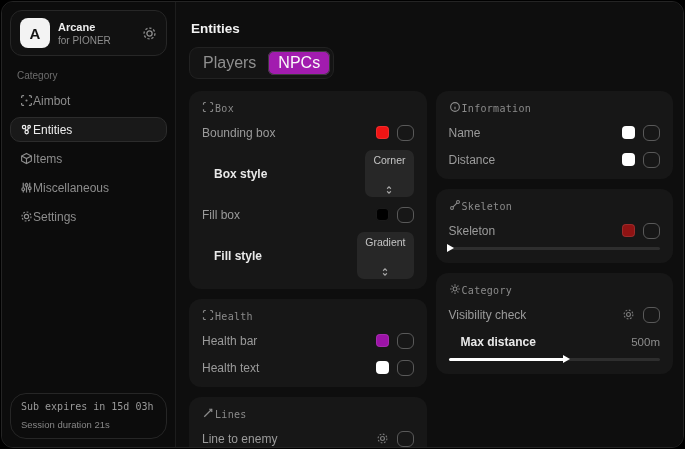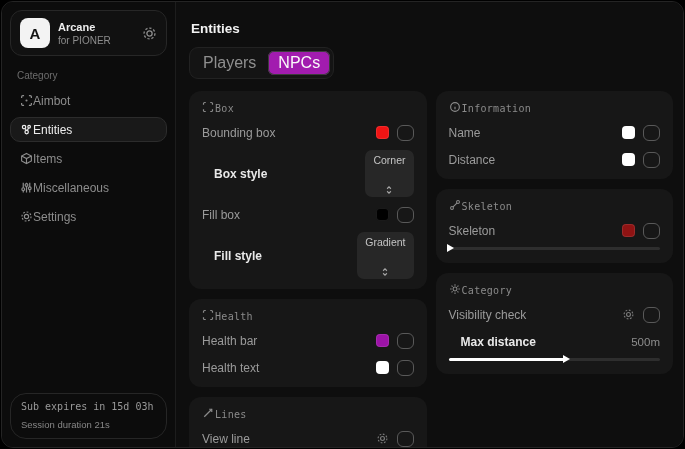--- a/index.html
+++ b/index.html
@@ -249,121 +249,109 @@
           <div class="card-h">
             <span class="svgi">
               <svg width="12" height="12" viewBox="0 0 16 16" fill="none" stroke="currentColor" stroke-width="1.6">
                 <path d="M3 13 13 3"></path>
                   <path d="M9.5 3H13v3.5"></path>
               </svg>
             </span>
             <span>Lines</span>
           </div>
           <div class="row">
-            <span class="lbl">View line</span>
+            <span class="lbl">Line to enemy</span>
             <span class="ctrl">
               <span class="mini-gear">
                 <svg width="13" height="13" viewBox="0 0 16 16" fill="none" stroke="currentColor" stroke-width="1.4">
                   <circle cx="8" cy="8" r="2.4"></circle>
                     <circle cx="8" cy="8" r="5.4" stroke-dasharray="2.2 2"></circle>
                 </svg>
               </span>
               <span class="checkbox"></span>
             </span>
           </div>
-          <div class="row">
-            <span class="lbl">Line to enemy</span>
+        </div>
+      </div>
+
+      <div class="col">
+
+        <div class="card">
+          <div class="card-h">
+            <span class="svgi">
+              <svg width="12" height="12" viewBox="0 0 16 16" fill="none" stroke="currentColor" stroke-width="1.5">
+                <circle cx="8" cy="8" r="5.8"></circle>
+                  <path d="M8 5v.2M8 7.6V11"></path>
+              </svg>
+            </span>
+            <span>Information</span>
+          </div>
+          <div class="row">
+            <span class="lbl">Name</span>
+            <span class="ctrl">
+              <span class="swatch" style="background: rgb(255, 255, 255);"></span>
+              <span class="checkbox"></span>
+            </span>
+          </div>
+          <div class="row">
+            <span class="lbl">Distance</span>
+            <span class="ctrl">
+              <span class="swatch" style="background: rgb(255, 255, 255);"></span>
+              <span class="checkbox"></span>
+            </span>
+          </div>
+        </div>
+
+        <div class="card">
+          <div class="card-h">
+            <span class="svgi">
+              <svg width="12" height="12" viewBox="0 0 16 16" fill="none" stroke="currentColor" stroke-width="1.4">
+                <path d="M5.2 10.8 10.8 5.2"></path>
+                <circle cx="4" cy="12" r="1.9"></circle>
+                  <circle cx="12" cy="4" r="1.9"></circle>
+              </svg>
+            </span>
+            <span>Skeleton</span>
+          </div>
+          <div class="row">
+            <span class="lbl">Skeleton</span>
+            <span class="ctrl">
+              <span class="swatch" style="background: rgb(143, 19, 19);"></span>
+              <span class="checkbox"></span>
+            </span>
+          </div>
+          <div class="slider">
+            <span class="track"></span>
+            <span class="fill" style="width: 0%;"></span>
+            <span class="handle" style="left: 0%;"></span>
+          </div>
+        </div>
+
+        <div class="card">
+          <div class="card-h">
+            <span class="svgi">
+              <svg width="12" height="12" viewBox="0 0 16 16" fill="none" stroke="currentColor" stroke-width="1.4">
+                <circle cx="8" cy="8" r="2.6"></circle>
+                <path d="M8 1.5v2M8 12.5v2M1.5 8h2M12.5 8h2M3.4 3.4l1.4 1.4M11.2 11.2l1.4 1.4M12.6 3.4l-1.4 1.4M4.8 11.2l-1.4 1.4"></path>
+              </svg>
+            </span>
+            <span>Category</span>
+          </div>
+          <div class="row">
+            <span class="lbl">Visibility check</span>
             <span class="ctrl">
               <span class="mini-gear">
                 <svg width="13" height="13" viewBox="0 0 16 16" fill="none" stroke="currentColor" stroke-width="1.4">
                   <circle cx="8" cy="8" r="2.4"></circle>
                     <circle cx="8" cy="8" r="5.4" stroke-dasharray="2.2 2"></circle>
                 </svg>
               </span>
               <span class="checkbox"></span>
             </span>
           </div>
-        </div>
-      </div>
-
-      <div class="col">
-
-        <div class="card">
-          <div class="card-h">
-            <span class="svgi">
-              <svg width="12" height="12" viewBox="0 0 16 16" fill="none" stroke="currentColor" stroke-width="1.5">
-                <circle cx="8" cy="8" r="5.8"></circle>
-                  <path d="M8 5v.2M8 7.6V11"></path>
-              </svg>
-            </span>
-            <span>Information</span>
-          </div>
-          <div class="row">
-            <span class="lbl">Name</span>
-            <span class="ctrl">
-              <span class="swatch" style="background: rgb(255, 255, 255);"></span>
-              <span class="checkbox"></span>
-            </span>
-          </div>
-          <div class="row">
-            <span class="lbl">Distance</span>
-            <span class="ctrl">
-              <span class="swatch" style="background: rgb(255, 255, 255);"></span>
-              <span class="checkbox"></span>
-            </span>
-          </div>
-        </div>
-
-        <div class="card">
-          <div class="card-h">
-            <span class="svgi">
-              <svg width="12" height="12" viewBox="0 0 16 16" fill="none" stroke="currentColor" stroke-width="1.4">
-                <path d="M5.2 10.8 10.8 5.2"></path>
-                <circle cx="4" cy="12" r="1.9"></circle>
-                  <circle cx="12" cy="4" r="1.9"></circle>
-              </svg>
-            </span>
-            <span>Skeleton</span>
-          </div>
-          <div class="row">
-            <span class="lbl">Skeleton</span>
-            <span class="ctrl">
-              <span class="swatch" style="background: rgb(143, 19, 19);"></span>
-              <span class="checkbox"></span>
-            </span>
-          </div>
-          <div class="slider">
-            <span class="track"></span>
-            <span class="fill" style="width: 0%;"></span>
-            <span class="handle" style="left: 0%;"></span>
-          </div>
-        </div>
-
-        <div class="card">
-          <div class="card-h">
-            <span class="svgi">
-              <svg width="12" height="12" viewBox="0 0 16 16" fill="none" stroke="currentColor" stroke-width="1.4">
-                <circle cx="8" cy="8" r="2.6"></circle>
-                <path d="M8 1.5v2M8 12.5v2M1.5 8h2M12.5 8h2M3.4 3.4l1.4 1.4M11.2 11.2l1.4 1.4M12.6 3.4l-1.4 1.4M4.8 11.2l-1.4 1.4"></path>
-              </svg>
-            </span>
-            <span>Category</span>
-          </div>
-          <div class="row">
-            <span class="lbl">Visibility check</span>
-            <span class="ctrl">
-              <span class="mini-gear">
-                <svg width="13" height="13" viewBox="0 0 16 16" fill="none" stroke="currentColor" stroke-width="1.4">
-                  <circle cx="8" cy="8" r="2.4"></circle>
-                    <circle cx="8" cy="8" r="5.4" stroke-dasharray="2.2 2"></circle>
-                </svg>
-              </span>
-              <span class="checkbox"></span>
-            </span>
-          </div>
           <div class="row">
             <span class="lbl strong">Max distance</span>
             <span class="val">500m</span>
           </div>
           <div class="slider">
             <span class="track"></span>
             <span class="fill" style="width: 55%;"></span>
             <span class="handle" style="left: 55%;"></span>
           </div>
         </div>

